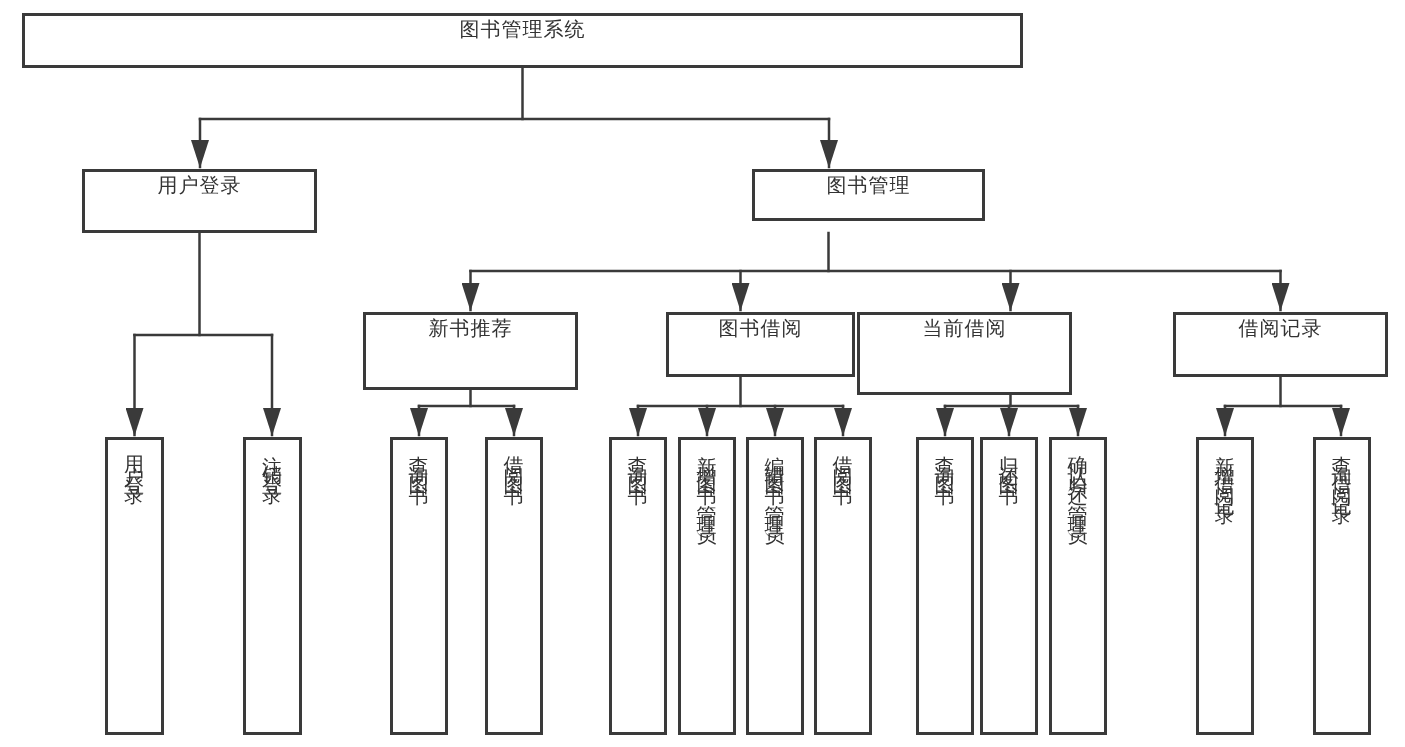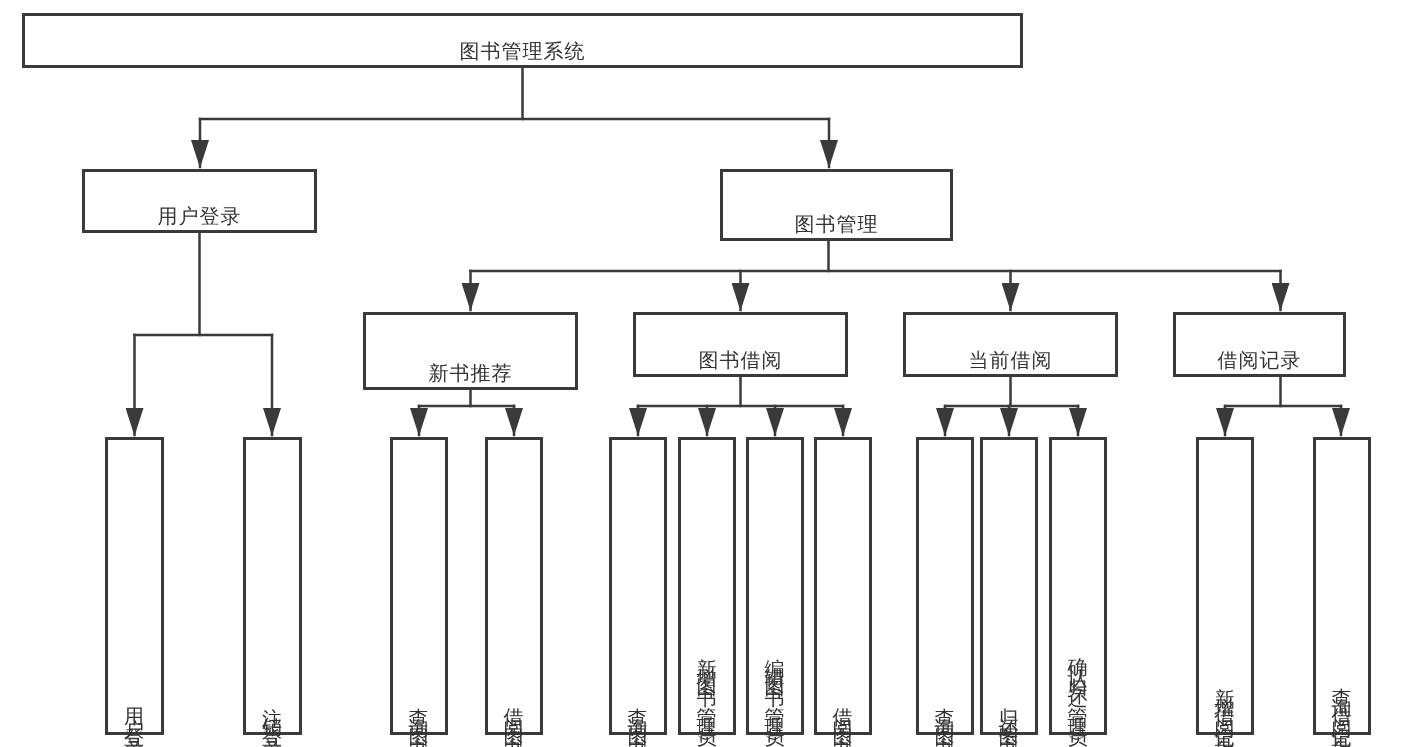--- a/index.html
+++ b/index.html
@@ -1,21 +1,21 @@
 <!DOCTYPE html>
 <html><head>
 <meta charset="utf-8">
 <style>
   html,body{margin:0;padding:0;background:#ffffff;}
   body{font-family:"Liberation Sans",sans-serif;}
   .canvas{position:relative;width:1405px;height:747px;background:#ffffff;overflow:hidden;}
   .canvas svg{position:absolute;left:0;top:0;}
   .box{
     position:absolute;box-sizing:border-box;background:#ffffff;
-    border:3px solid #3a3a3a;display:flex;align-items:flex-end;justify-content:center;
+    border:3px solid #3a3a3a;display:flex;align-items:flex-start;justify-content:center;
     color:#333333;font-size:20px;
   }
   .h span{white-space:nowrap;letter-spacing:1px;}
   .v span{
     writing-mode:vertical-rl;text-orientation:mixed;
     letter-spacing:10px;line-height:1;white-space:nowrap;
   }
   .watermark{
     position:absolute;right:6px;bottom:7px;z-index:5;
     color:#b0b0b0;font-size:18px;letter-spacing:0.5px;white-space:nowrap;
@@ -76,34 +76,34 @@
     </g>
   </svg>
 
   <div class="box h" style="left:22px;top:13px;width:1001px;height:55px">
     <span>图书管理系统</span>
   </div>
 
   <div class="box h" style="left:82px;top:169px;width:235px;height:64px">
     <span>用户登录</span>
   </div>
-  <div class="box h" style="left:720px;top:169px;width:233px;height:72px">
+  <div class="box h" style="left:752px;top:169px;width:233px;height:52px">
     <span>图书管理</span>
   </div>
 
   <div class="box h" style="left:363px;top:312px;width:215px;height:78px">
     <span>新书推荐</span>
   </div>
-  <div class="box h" style="left:633px;top:312px;width:215px;height:65px">
+  <div class="box h" style="left:666px;top:312px;width:189px;height:65px">
     <span>图书借阅</span>
   </div>
-  <div class="box h" style="left:903px;top:312px;width:215px;height:65px">
+  <div class="box h" style="left:857px;top:312px;width:215px;height:83px">
     <span>当前借阅</span>
   </div>
-  <div class="box h" style="left:1173px;top:312px;width:173px;height:65px">
+  <div class="box h" style="left:1173px;top:312px;width:215px;height:65px">
     <span>借阅记录</span>
   </div>
 
   <div class="box v" style="left:105px;top:437px;width:59px;height:298px">
     <span>用户登录</span>
   </div>
   <div class="box v" style="left:243px;top:437px;width:59px;height:298px">
     <span>注销登录</span>
   </div>
 

